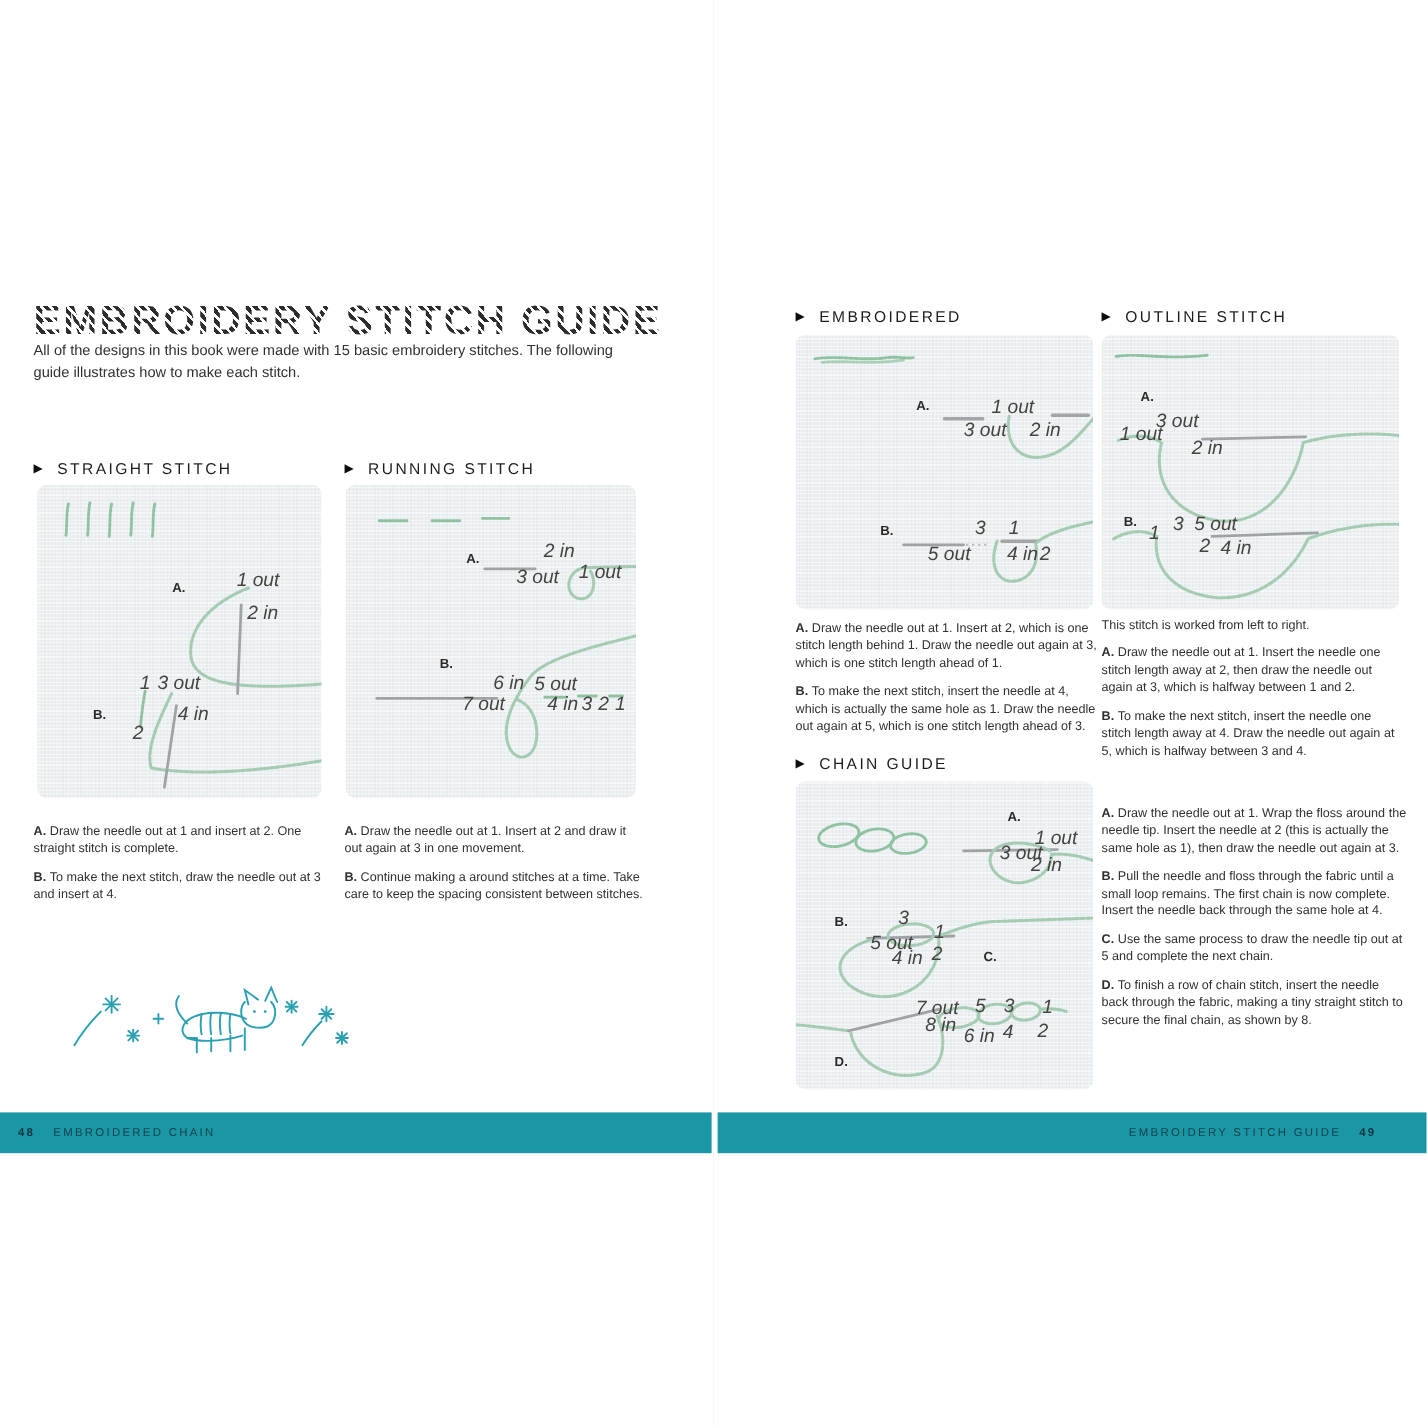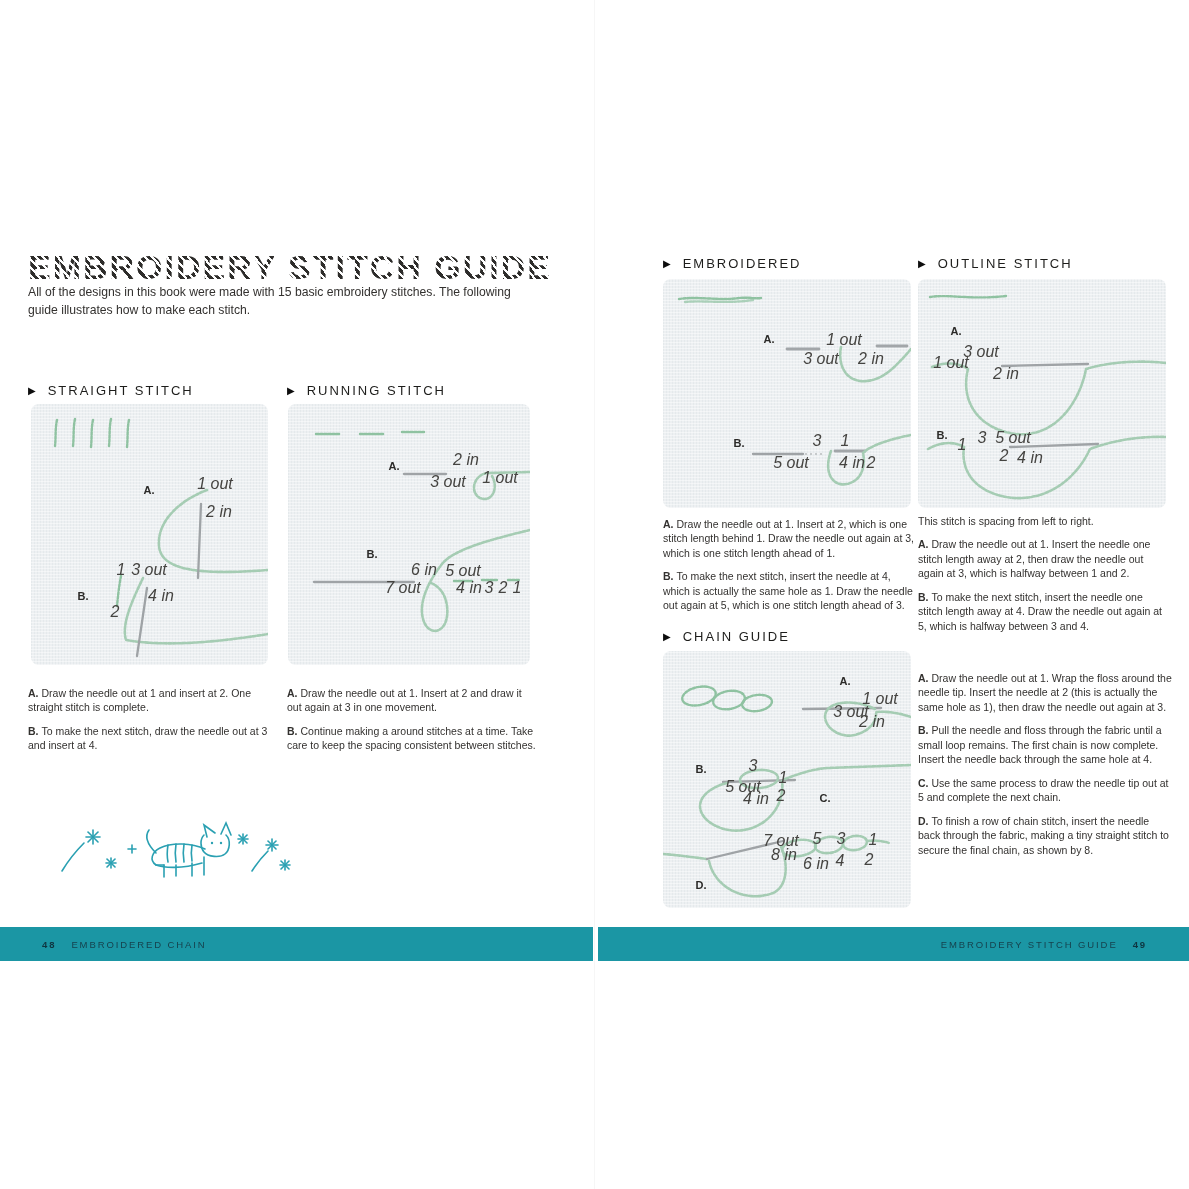--- a/index.html
+++ b/index.html
@@ -42,21 +42,21 @@
 
   .cat-art{position:absolute;left:52px;top:813px;width:240px;height:78px;}
   .cat-art svg{width:100%;height:100%;}
   .catline{fill:none;stroke:#2aa0b2;stroke-width:1.6;stroke-linecap:round;}
 
   .spine{position:absolute;left:594px;top:0;width:1px;height:1189px;background:rgba(0,0,0,0.035);}
 
   .footer-bar{position:absolute;top:927px;height:34px;background:#1b96a4;display:flex;
           align-items:center;font-size:9.5px;letter-spacing:1.9px;color:#16424e;}
   .footer-bar .pnum{font-weight:700;color:#0e3540;}
-  .footer-left{left:0;width:593px;padding-left:42px;box-sizing:border-box;gap:15px;}
+  .footer-left{left:0;width:593px;padding-left:15px;box-sizing:border-box;gap:15px;}
   .footer-right{left:598px;width:591px;justify-content:flex-end;padding-right:42px;box-sizing:border-box;gap:15px;}
 </style>
 </head>
 <body>
 
 <div class="page">
 
   <h1 class="title">EMBROIDERY STITCH GUIDE</h1>
   <p class="intro">All of the designs in this book were made with 15 basic embroidery stitches. The following guide illustrates how to make each stitch.</p>
 
@@ -175,21 +175,21 @@
       <span class="dlabel" style="left: 33px; top: 84px;">1 out</span>
       <span class="dlabel" style="left: 88px; top: 95px;">2 in</span>
       <span class="dlabel bold" style="left: 24px; top: 156px;">B.</span>
       <span class="dlabel" style="left: 44px; top: 166px;">1</span>
       <span class="dlabel" style="left: 64px; top: 159px;">3</span>
       <span class="dlabel" style="left: 95px; top: 159px;">5 out</span>
       <span class="dlabel" style="left: 86px; top: 177px;">2</span>
       <span class="dlabel" style="left: 112px; top: 179px;">4 in</span>
     </div>
   <div class="steps" style="left:918px;top:514px;width:252px;">
-    <p><span>This stitch is spacing from left to right.</span></p>
+    <p><span>This stitch is worked from left to right.</span></p>
     <p><span class="sl">A.</span><span>Draw the needle out at 1. Insert the needle one stitch length away at 2, then draw the needle out again at 3, which is halfway between 1 and 2.</span></p>
     <p><span class="sl">B.</span><span>To make the next stitch, insert the needle one stitch length away at 4. Draw the needle out again at 5, which is halfway between 3 and 4.</span></p>
   </div>
 
   <div class="sec-head" style="left:663px;top:629px;">
     <span class="marker">▶</span>
     <span>CHAIN GUIDE</span>
   </div>
   <div class="panel" style="left:663px;top:651px;width:248px;height:257px;">
     <svg viewBox="0 0 248 257">

